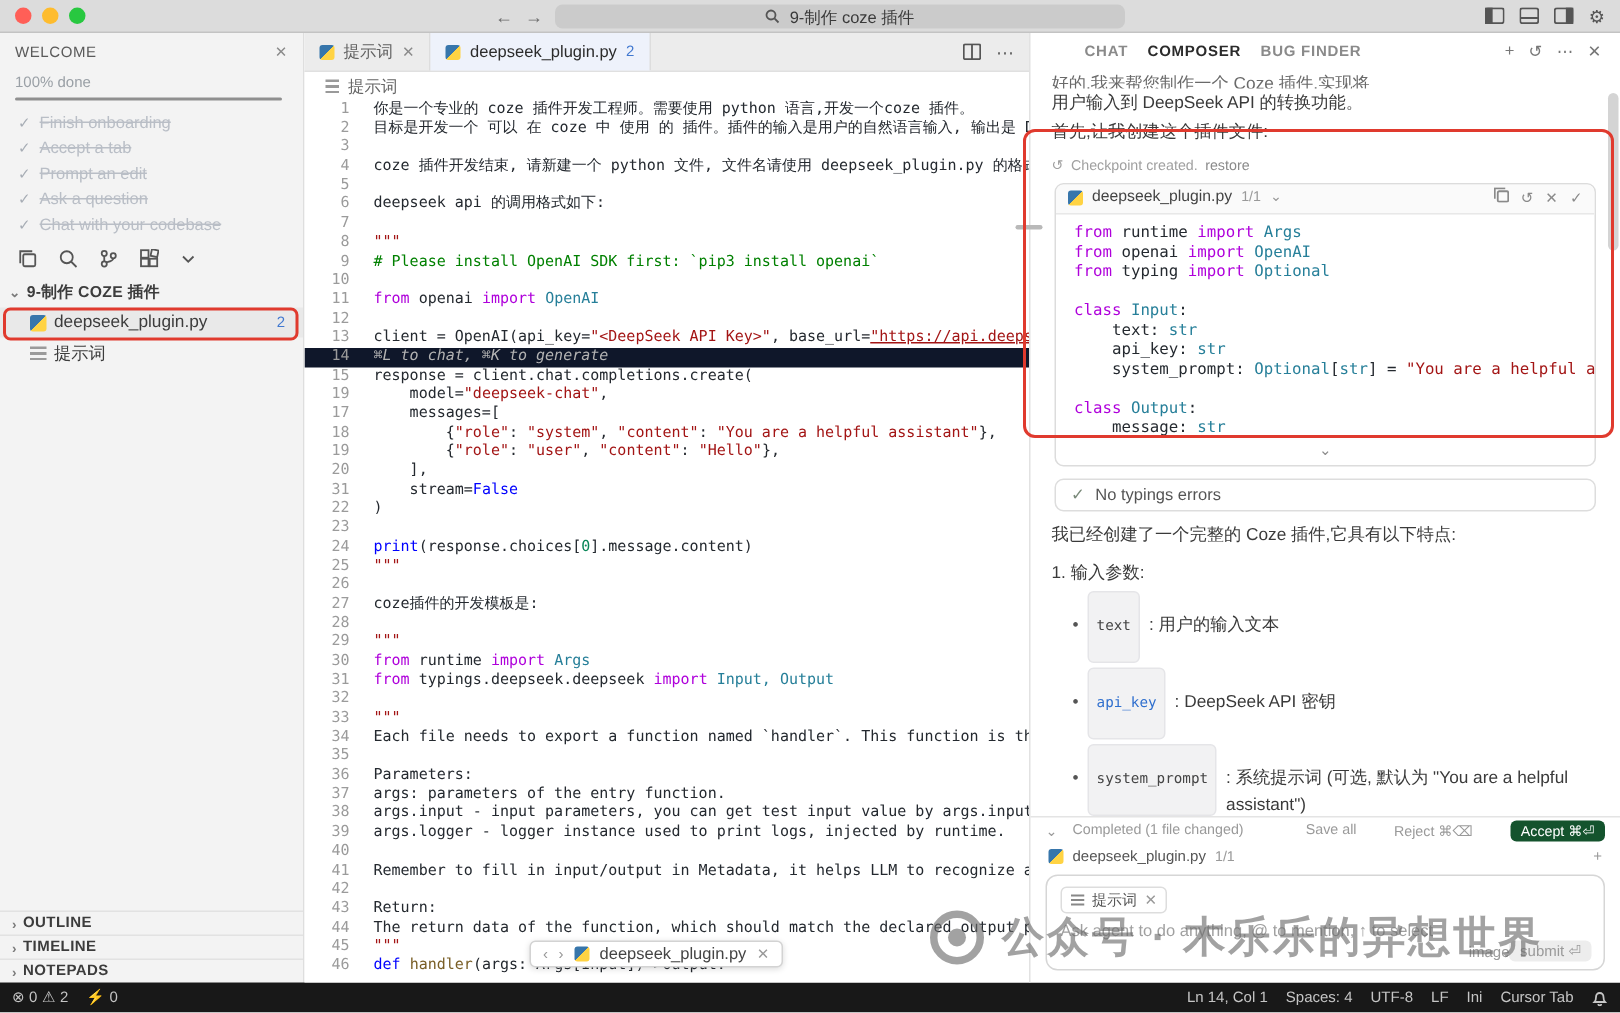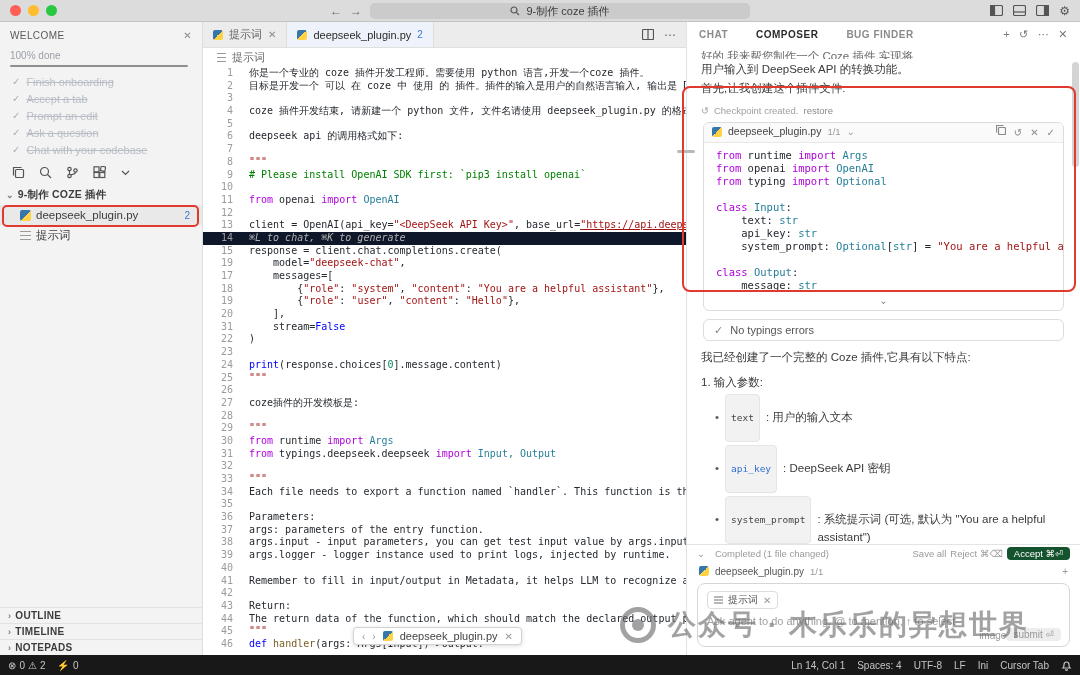--- a/index.html
+++ b/index.html
@@ -87,21 +87,21 @@
   .cc-expand{text-align:center;color:#8a8a8a;font-size:10px;height:16px;line-height:14px;}
   .linterbar{border:1px solid #ddd;border-radius:6px;height:22px;display:flex;align-items:center;gap:7px;padding:0 10px;font-size:11px;color:#555;margin:4px 2px 8px;}
   .lint-check{color:#7a8a7a;}
   .fl-row{display:flex;align-items:baseline;gap:6px;margin:3px 0;}
   .fl-row.title{margin:8px 0 3px;}
   .fl-row.bullet{padding-left:14px;}
   .fl-bullet{color:#555;}
   .fl-chip{font-family:"DejaVu Sans Mono",monospace;font-size:9.5px;background:#f2f2f3;border:1px solid #e5e5e8;border-radius:4px;padding:16px 5px;line-height:14px;}
   .chip-blue{color:#2f6fce}.chip-dark{color:#454545}
   .completedbar{border-top:1px solid #e4e4e4;height:18px;display:flex;align-items:center;gap:10px;padding:0 10px;font-size:9.5px;color:#9a9a9a;flex:0 0 18px;}
-  .cb-right{margin-left:auto;display:flex;gap:4px;align-items:center;}
+  .cb-right{margin-left:auto;display:flex;gap:25px;align-items:center;}
   .accept-btn{background:#14532d;color:#fff;border-radius:4px;padding:1px 7px;font-size:9.5px;}
   .filerow2{height:18px;display:flex;align-items:center;gap:6px;padding:0 12px;font-size:10px;color:#555;flex:0 0 18px;}
   .fr-add{margin-left:auto;color:#999;}
   .inputbox{margin:3px 10px 8px;border:1px solid #d6d6d6;border-radius:8px;padding:7px 9px;height:64px;position:relative;flex:0 0 64px;}
   .in-chip{display:inline-flex;align-items:center;gap:5px;border:1px solid #ddd;border-radius:4px;padding:1px 6px;font-size:10px;color:#555;}
   .in-input{display:block;border:none;outline:none;width:100%;margin-top:6px;font-size:11px;color:#444;font-family:"Liberation Sans",sans-serif;background:transparent;}
   .in-input::placeholder{color:#a0a0a0;}
   .in-bottom{position:absolute;right:8px;bottom:5px;display:flex;gap:0;align-items:flex-end;font-size:10px;color:#9a9a9a;}
   .submit-pill{background:#ededed;border-radius:4px;padding:1px 7px;}
   .rp-scrollbar{position:absolute;right:1px;top:40px;width:7px;height:105px;background:#d4d4d4;border-radius:4px;z-index:5;}
@@ -524,21 +524,21 @@
         <span class="fw-nav">›</span>
         <span class="ficon python" style="width:10px;height:10px;flex:0 0 10px;"></span>
         <span>deepseek_plugin.py</span>
         <span class="fw-nav">✕</span>
       </div>
     </section>
 
     <aside class="rightpanel">
       <div class="sash-handle"></div>
       <div class="rp-head">
-        <div style="display:flex;gap:28px;">
+        <div style="display:flex;gap:13px;margin-left:24px;">
 
             <span class="rp-tab">CHAT</span>
 
             <span class="rp-tab active">COMPOSER</span>
 
             <span class="rp-tab">BUG FINDER</span>
           </div>
         <div class="rp-head-icons">
           <span>+</span>
           <span>↺</span>

